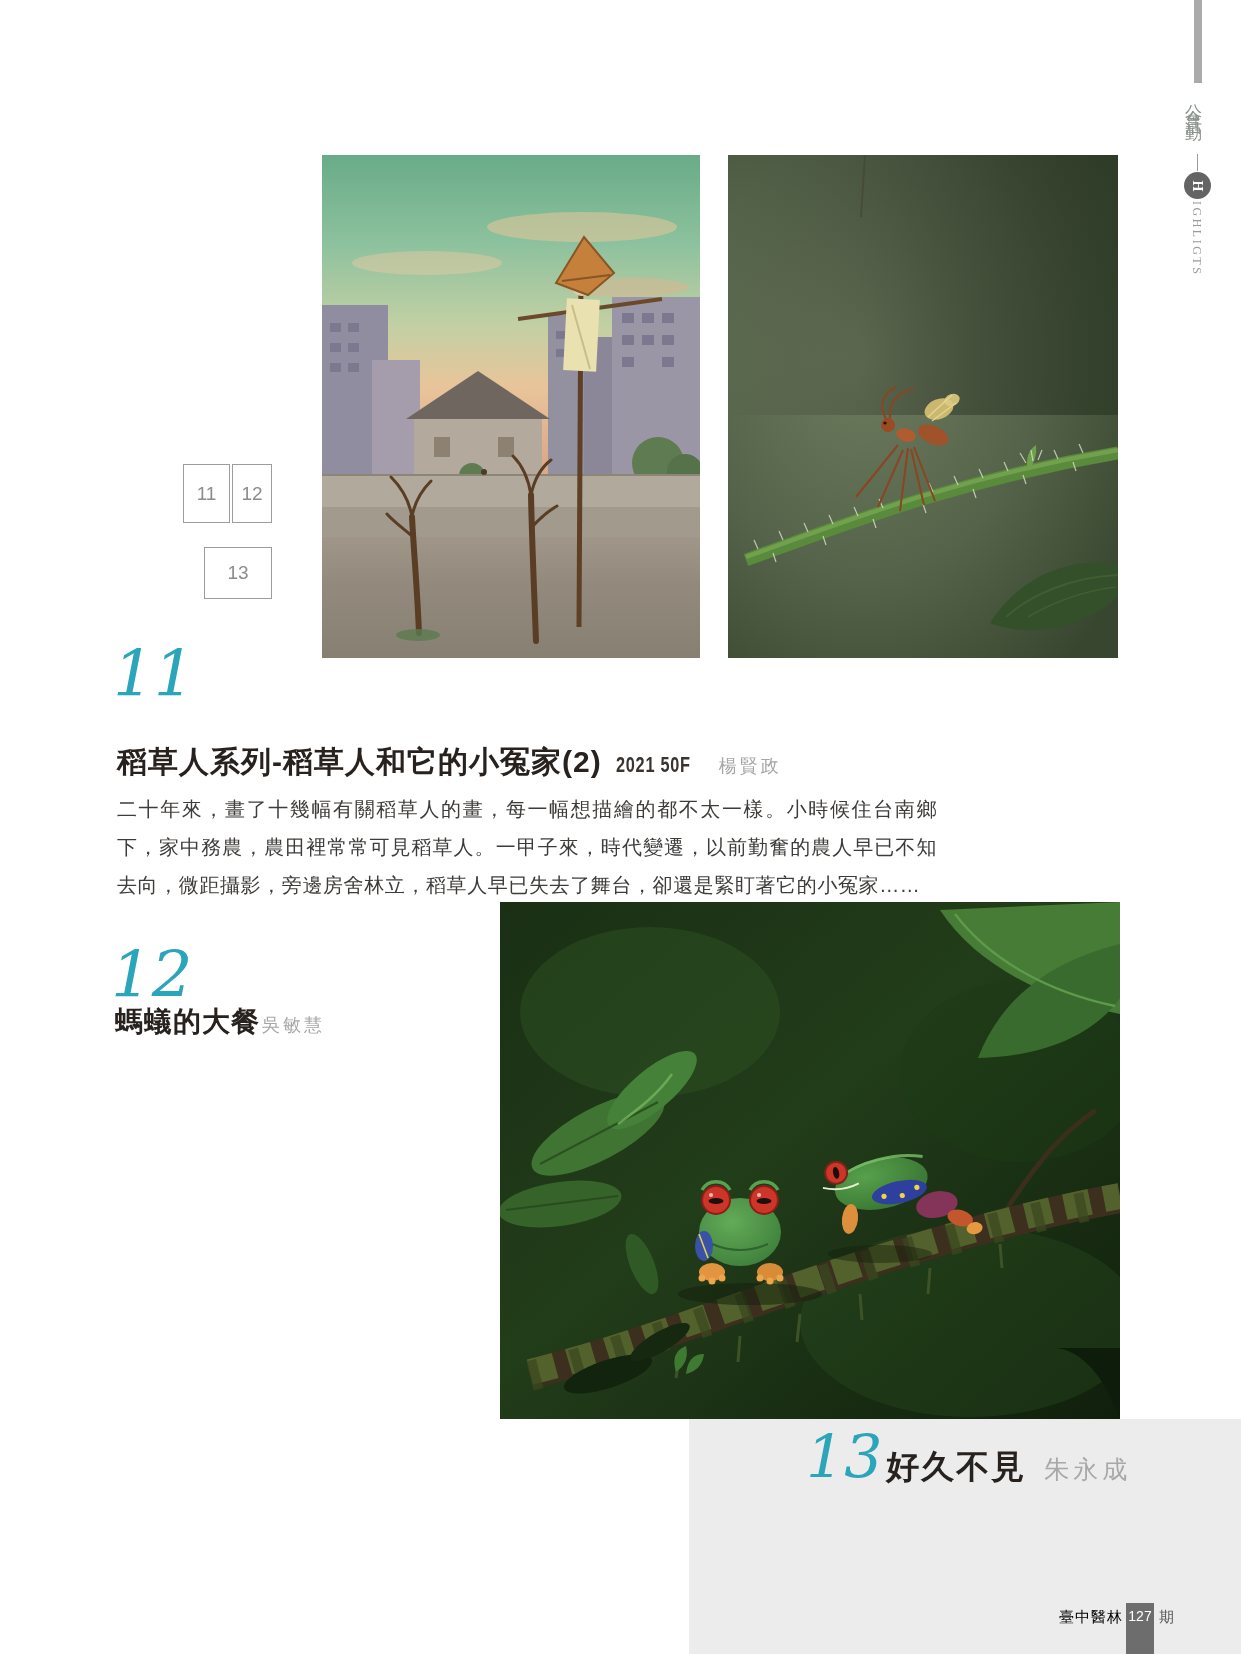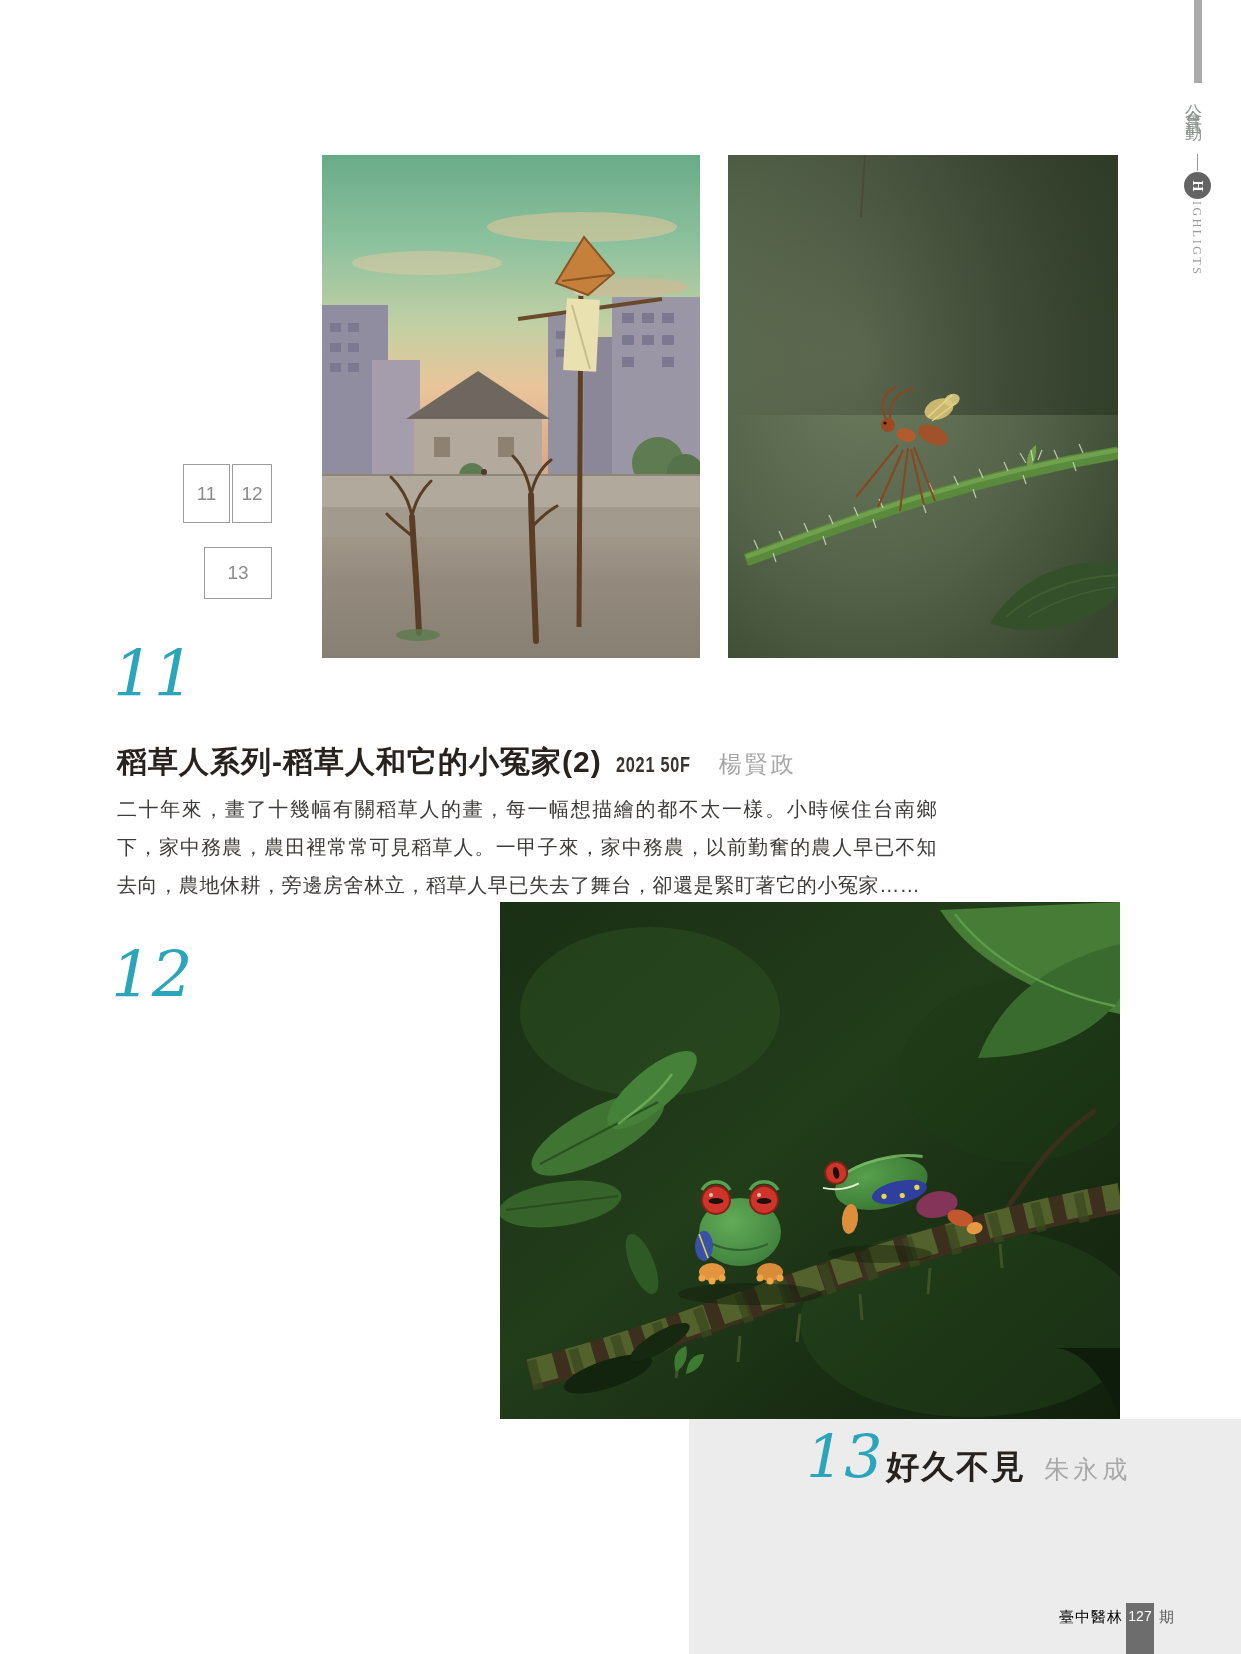--- a/index.html
+++ b/index.html
@@ -37,21 +37,21 @@
     color:#2aa5b9;line-height:1;}
   .num-11{left:113px;top:642px;font-size:64px;}
   .num-12{left:111px;top:943px;font-size:64px;}
 
   
   .title-row{position:absolute;display:flex;align-items:baseline;white-space:nowrap;}
   .t11-row{left:117px;top:742px;justify-content:space-between;}
   .t-main{font-size:30px;font-weight:bold;color:#28221f;letter-spacing:1px;}
   .t11-meta{font-size:22px;font-weight:bold;color:#39342f;letter-spacing:1px;
     display:inline-block;transform:scaleX(.74);transform-origin:left bottom;margin-left:14px;}
-  .t-author{font-size:23px;color:#a6a6a6;letter-spacing:3px;margin-left:2px;}
+  .t-author{font-size:18px;color:#a6a6a6;letter-spacing:3px;margin-left:2px;}
   .p11{position:absolute;left:117px;top:790px;width:820px;font-size:20px;line-height:38px;
     letter-spacing:.6px;color:#3e3c3a;text-align:justify;}
 
   
   .t12-row{left:115px;top:1003px;}
   .t12-main{font-size:28px;font-weight:bold;color:#28221f;letter-spacing:1px;}
   .col12{position:absolute;left:115px;top:1042px;width:338px;color:#3e3c3a;}
   .col12 p{margin:0 0 26px 0;font-size:21px;line-height:35.5px;letter-spacing:3px;
     text-align:justify;}
 
@@ -234,23 +234,27 @@
   <div class="tbox tbox-11">11</div>
   <div class="tbox tbox-12">12</div>
   <div class="tbox tbox-13">13</div>
 
   <div class="secnum num-11">11</div>
   <div class="title-row t11-row">
     <span class="t-main">稻草人系列-稻草人和它的小冤家(2)</span>
     <span class="t11-meta">2021 50F</span>
     <span class="t-author">楊賢政</span>
   </div>
-  <div class="p11">二十年來，畫了十幾幅有關稻草人的畫，每一幅想描繪的都不太一樣。小時候住台南鄉下，家中務農，農田裡常常可見稻草人。一甲子來，家中務農，以前勤奮的農人早已不知去向，農地休耕，旁邊房舍林立，稻草人早已失去了舞台，卻還是緊盯著它的小冤家……</div>
+  <div class="p11">二十年來，畫了十幾幅有關稻草人的畫，每一幅想描繪的都不太一樣。小時候住台南鄉下，家中務農，農田裡常常可見稻草人。一甲子來，時代變遷，以前勤奮的農人早已不知去向，微距攝影，旁邊房舍林立，稻草人早已失去了舞台，卻還是緊盯著它的小冤家……</div>
 
   <div class="secnum num-12">12</div>
+  <div class="title-row t12-row">
+    <span class="t12-main">螞蟻的大餐</span>
+    <span class="t-author">吳敏慧</span>
+  </div>
   <div class="col12">
   </div>
 
   <div class="gray-panel"></div>
 
   <div class="art art-frog">
     <svg viewBox="0 0 620 517" preserveAspectRatio="none">
       <defs>
         <linearGradient id="fBg" x1="0" y1="0" x2="1" y2="1">
           <stop offset="0" stop-color="#1a2f14"></stop>

